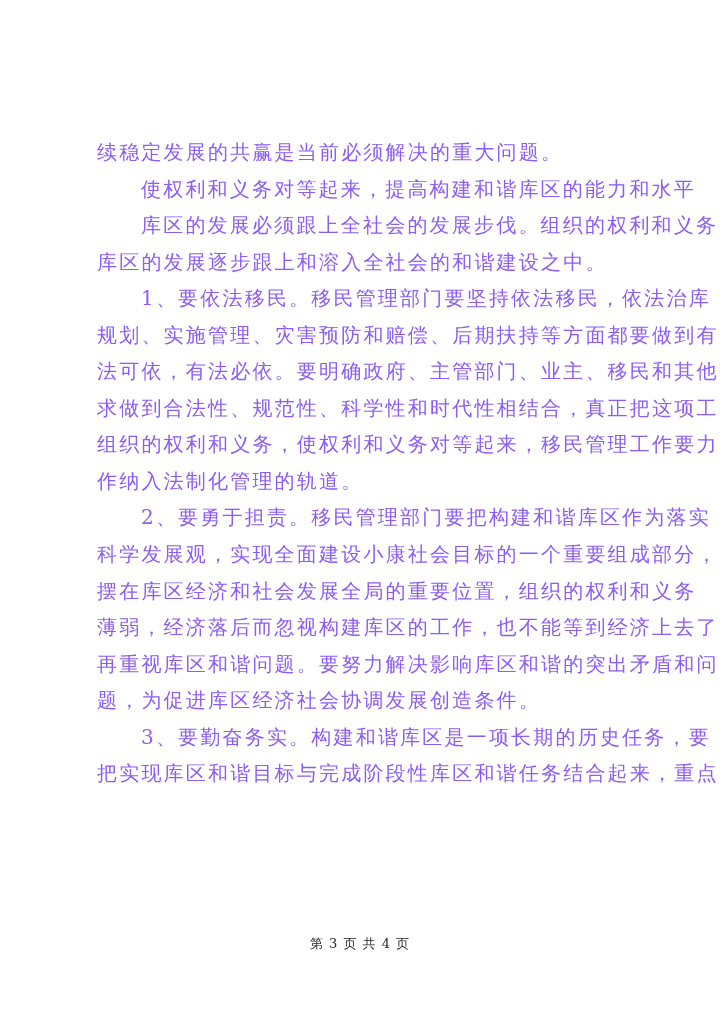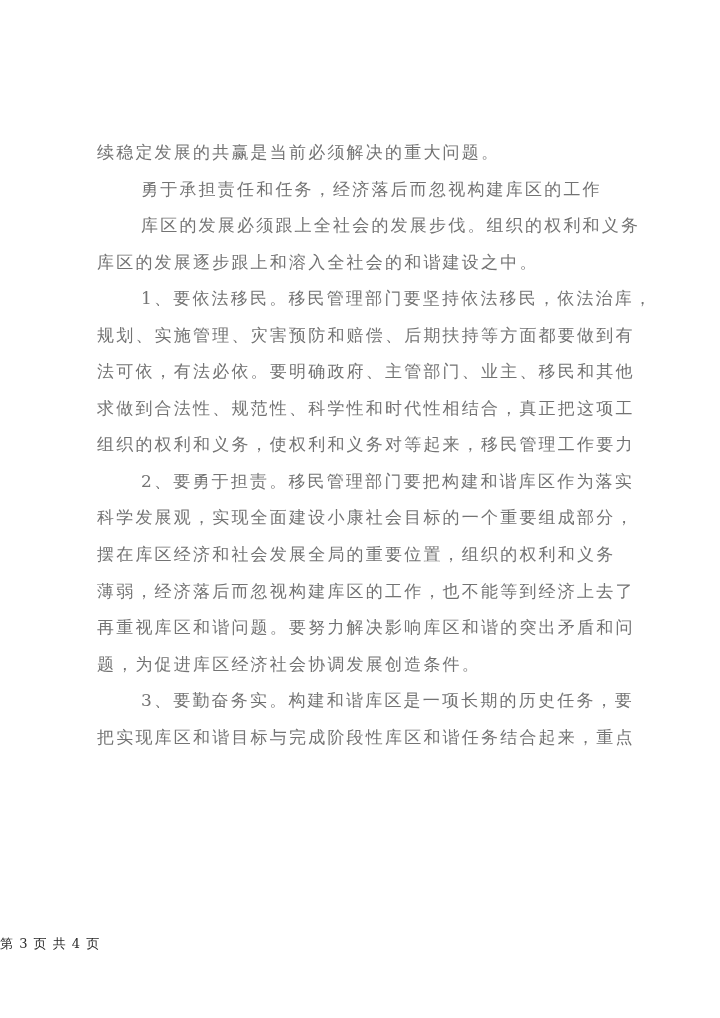--- a/index.html
+++ b/index.html
@@ -24,50 +24,52 @@
     }
     .body-text {
       position: absolute;
       left: 97px;
       top: 134px;
       width: 536px;
     }
     .line {
       height: 36.55px;
       line-height: 36.55px;
-      font-size: 17px;
+      font-size: 20px;
       white-space: nowrap;
       letter-spacing: 2.2px;
-      color: #737373;
+      color: #8b5cf6;
     }
     .line.indent { padding-left: 44px; }
     .footer {
       position: absolute;
       top: 935px;
       left: 0;
       width: 720px;
+      text-align: center;
       font-size: 13px;
       color: #2a2a2a;
       letter-spacing: 1px;
     }
   </style>
 </head>
 <body>
 
 <div class="page">
   <div class="body-text">
     <div class="line">续稳定发展的共赢是当前必须解决的重大问题。</div>
-    <div class="line indent">勇于承担责任和任务，经济落后而忽视构建库区的工作</div>
+    <div class="line indent">使权利和义务对等起来，提高构建和谐库区的能力和水平</div>
     <div class="line indent">库区的发展必须跟上全社会的发展步伐。组织的权利和义务</div>
     <div class="line">库区的发展逐步跟上和溶入全社会的和谐建设之中。</div>
     <div class="line indent">1、要依法移民。移民管理部门要坚持依法移民，依法治库，</div>
     <div class="line">规划、实施管理、灾害预防和赔偿、后期扶持等方面都要做到有</div>
     <div class="line">法可依，有法必依。要明确政府、主管部门、业主、移民和其他</div>
     <div class="line">求做到合法性、规范性、科学性和时代性相结合，真正把这项工</div>
     <div class="line">组织的权利和义务，使权利和义务对等起来，移民管理工作要力</div>
+    <div class="line">作纳入法制化管理的轨道。</div>
     <div class="line indent">2、要勇于担责。移民管理部门要把构建和谐库区作为落实</div>
     <div class="line">科学发展观，实现全面建设小康社会目标的一个重要组成部分，</div>
     <div class="line">摆在库区经济和社会发展全局的重要位置，组织的权利和义务</div>
     <div class="line">薄弱，经济落后而忽视构建库区的工作，也不能等到经济上去了</div>
     <div class="line">再重视库区和谐问题。要努力解决影响库区和谐的突出矛盾和问</div>
     <div class="line">题，为促进库区经济社会协调发展创造条件。</div>
     <div class="line indent">3、要勤奋务实。构建和谐库区是一项长期的历史任务，要</div>
     <div class="line">把实现库区和谐目标与完成阶段性库区和谐任务结合起来，重点</div>
   </div>
 

